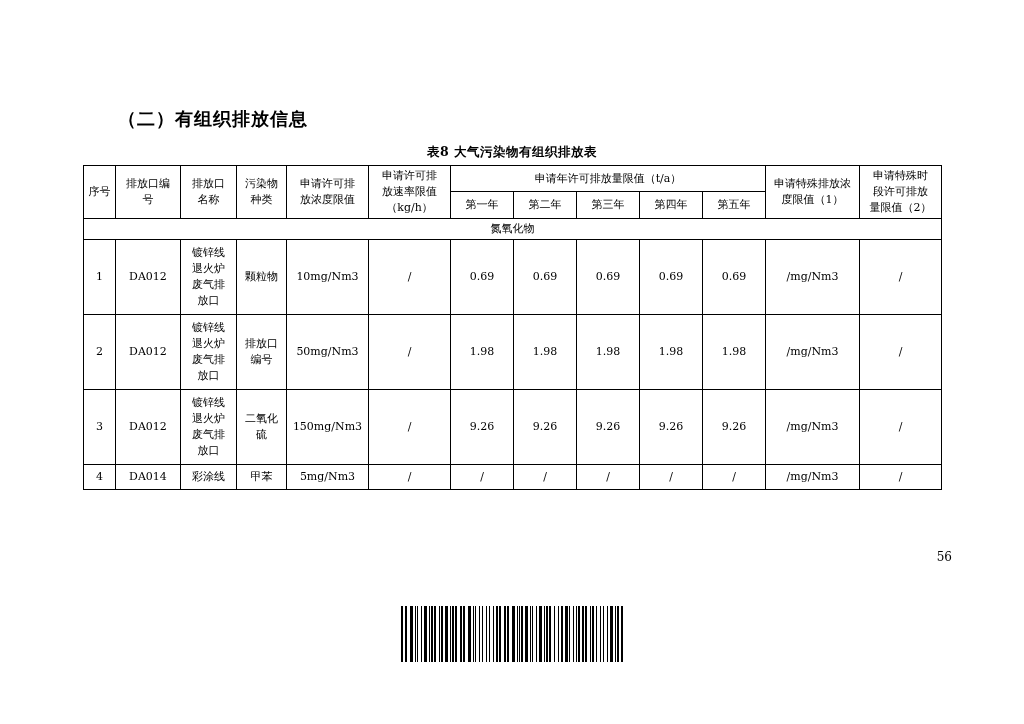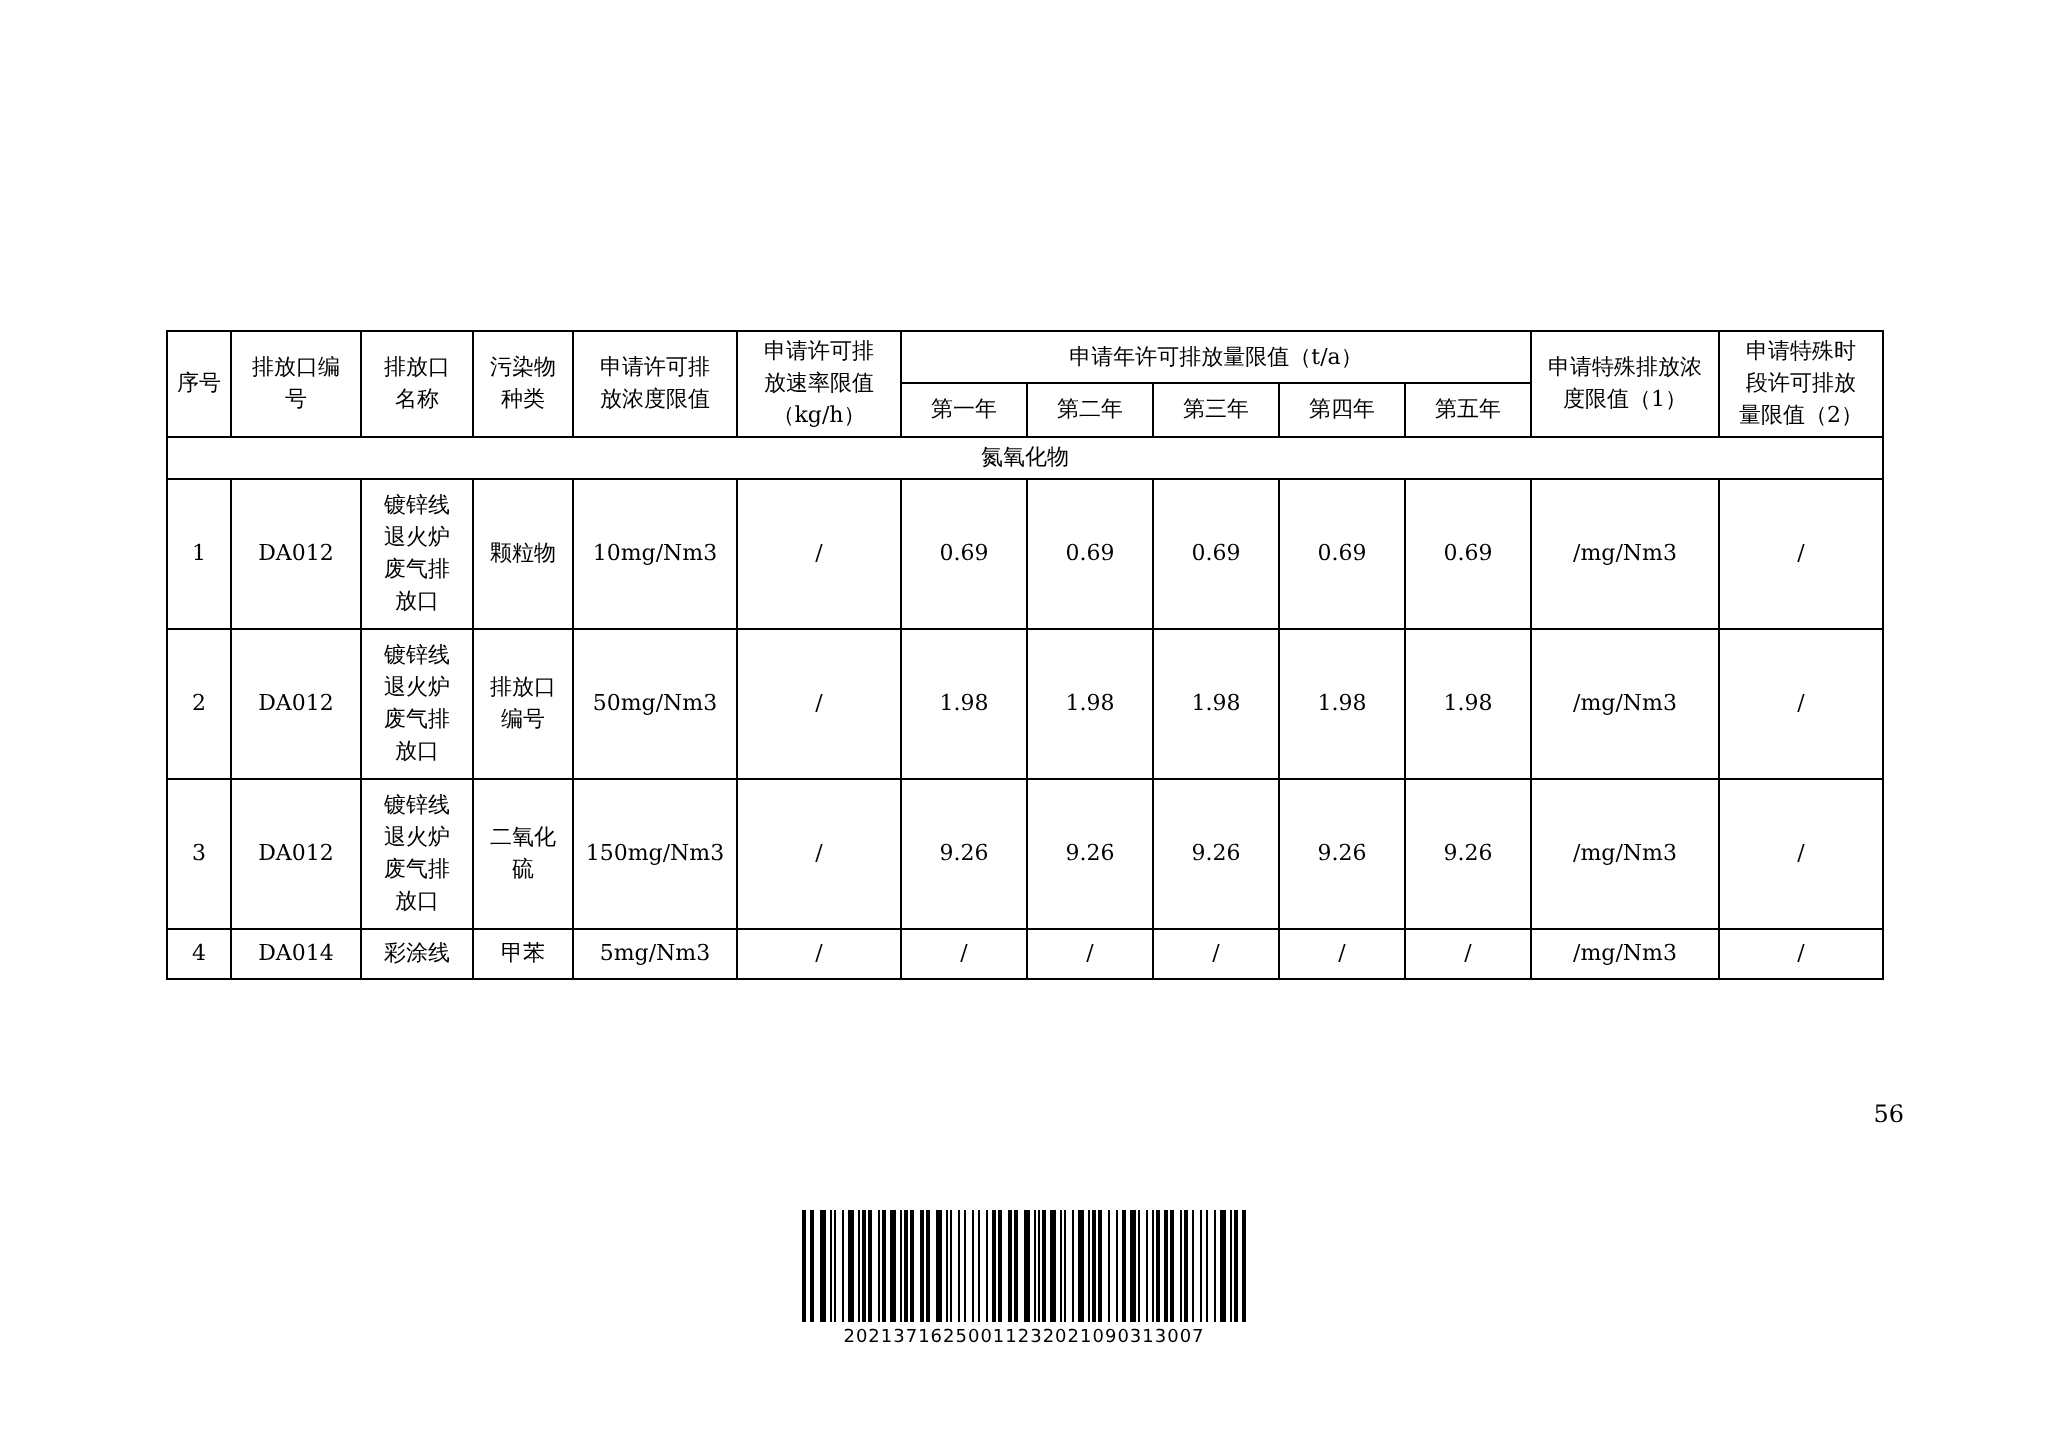--- a/index.html
+++ b/index.html
@@ -118,21 +118,23 @@
     font-family: "DejaVu Sans", sans-serif;
     font-size: 9px;
     letter-spacing: 0.5px;
   }
 </style>
 </head>
 <body>
 
 <div class="page">
 
-
+  <div class="section-heading">（二）有组织排放信息</div>
+
+  <div class="table-caption">表8 大气污染物有组织排放表</div>
 
   <table class="main">
     <colgroup>
       <col style="width:32px">
       <col style="width:65px">
       <col style="width:56px">
       <col style="width:50px">
       <col style="width:82px">
       <col style="width:82px">
       <col style="width:63px">
@@ -230,16 +232,15 @@
         <td>/mg/Nm3</td>
         <td>/</td>
       </tr>
     </tbody>
   </table>
 
   <div class="page-number">56</div>
 
   <div class="barcode-wrap">
     <div class="barcode" id="barcode"><i style="width:2px"></i><i class="sp" style="width:2px"></i><i style="width:2px"></i><i class="sp" style="width:3px"></i><i style="width:3px"></i><i class="sp" style="width:2px"></i><i style="width:1px"></i><i class="sp" style="width:1px"></i><i style="width:1px"></i><i class="sp" style="width:3px"></i><i style="width:1px"></i><i class="sp" style="width:2px"></i><i style="width:3px"></i><i class="sp" style="width:2px"></i><i style="width:1px"></i><i class="sp" style="width:1px"></i><i style="width:2px"></i><i class="sp" style="width:1px"></i><i style="width:2px"></i><i class="sp" style="width:3px"></i><i style="width:1px"></i><i class="sp" style="width:1px"></i><i style="width:2px"></i><i class="sp" style="width:2px"></i><i style="width:3px"></i><i class="sp" style="width:2px"></i><i style="width:1px"></i><i class="sp" style="width:1px"></i><i style="width:2px"></i><i class="sp" style="width:1px"></i><i style="width:2px"></i><i class="sp" style="width:3px"></i><i style="width:2px"></i><i class="sp" style="width:1px"></i><i style="width:2px"></i><i class="sp" style="width:3px"></i><i style="width:3px"></i><i class="sp" style="width:2px"></i><i style="width:1px"></i><i class="sp" style="width:1px"></i><i style="width:1px"></i><i class="sp" style="width:3px"></i><i style="width:1px"></i><i class="sp" style="width:2px"></i><i style="width:1px"></i><i class="sp" style="width:3px"></i><i style="width:1px"></i><i class="sp" style="width:2px"></i><i style="width:1px"></i><i class="sp" style="width:3px"></i><i style="width:1px"></i><i class="sp" style="width:2px"></i><i style="width:2px"></i><i class="sp" style="width:1px"></i><i style="width:2px"></i><i class="sp" style="width:3px"></i><i style="width:2px"></i><i class="sp" style="width:1px"></i><i style="width:2px"></i><i class="sp" style="width:3px"></i><i style="width:3px"></i><i class="sp" style="width:2px"></i><i style="width:1px"></i><i class="sp" style="width:1px"></i><i style="width:1px"></i><i class="sp" style="width:1px"></i><i style="width:2px"></i><i class="sp" style="width:2px"></i><i style="width:3px"></i><i class="sp" style="width:2px"></i><i style="width:1px"></i><i class="sp" style="width:1px"></i><i style="width:1px"></i><i class="sp" style="width:3px"></i><i style="width:1px"></i><i class="sp" style="width:2px"></i><i style="width:3px"></i><i class="sp" style="width:2px"></i><i style="width:1px"></i><i class="sp" style="width:1px"></i><i style="width:2px"></i><i class="sp" style="width:1px"></i><i style="width:2px"></i><i class="sp" style="width:3px"></i><i style="width:1px"></i><i class="sp" style="width:3px"></i><i style="width:1px"></i><i class="sp" style="width:2px"></i><i style="width:2px"></i><i class="sp" style="width:2px"></i><i style="width:3px"></i><i class="sp" style="width:1px"></i><i style="width:1px"></i><i class="sp" style="width:3px"></i><i style="width:1px"></i><i class="sp" style="width:2px"></i><i style="width:1px"></i><i class="sp" style="width:1px"></i><i style="width:2px"></i><i class="sp" style="width:2px"></i><i style="width:2px"></i><i class="sp" style="width:1px"></i><i style="width:2px"></i><i class="sp" style="width:3px"></i><i style="width:1px"></i><i class="sp" style="width:1px"></i><i style="width:2px"></i><i class="sp" style="width:2px"></i><i style="width:1px"></i><i class="sp" style="width:3px"></i><i style="width:1px"></i><i class="sp" style="width:2px"></i><i style="width:1px"></i><i class="sp" style="width:3px"></i><i style="width:1px"></i><i class="sp" style="width:2px"></i><i style="width:3px"></i><i class="sp" style="width:2px"></i><i style="width:1px"></i><i class="sp" style="width:1px"></i><i style="width:2px"></i><i class="sp" style="width:2px"></i><i style="width:2px"></i></div>
-    <div class="barcode-text">20213716250011232021090313007</div>
   </div>
 
 </div>
 
 </body></html>

